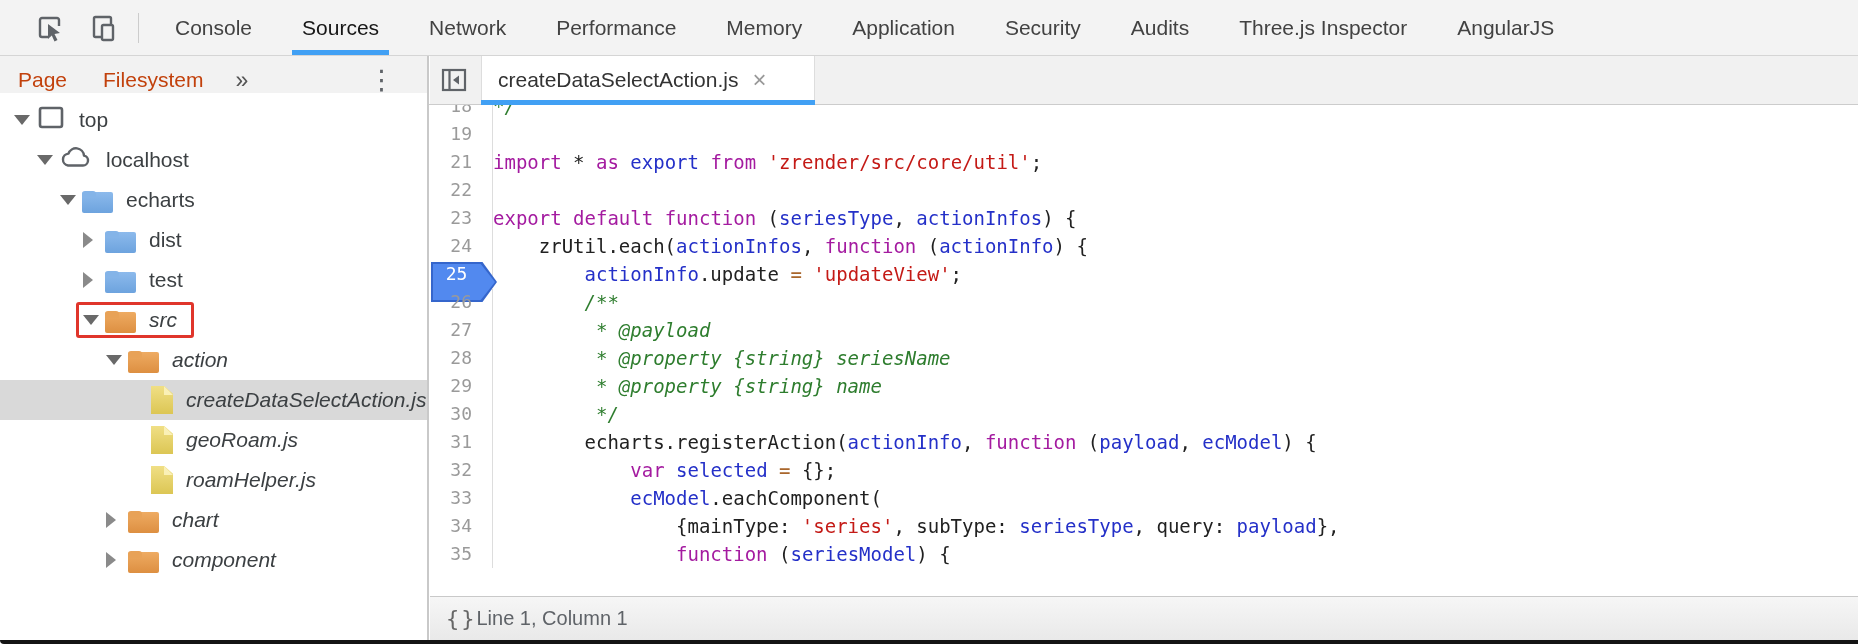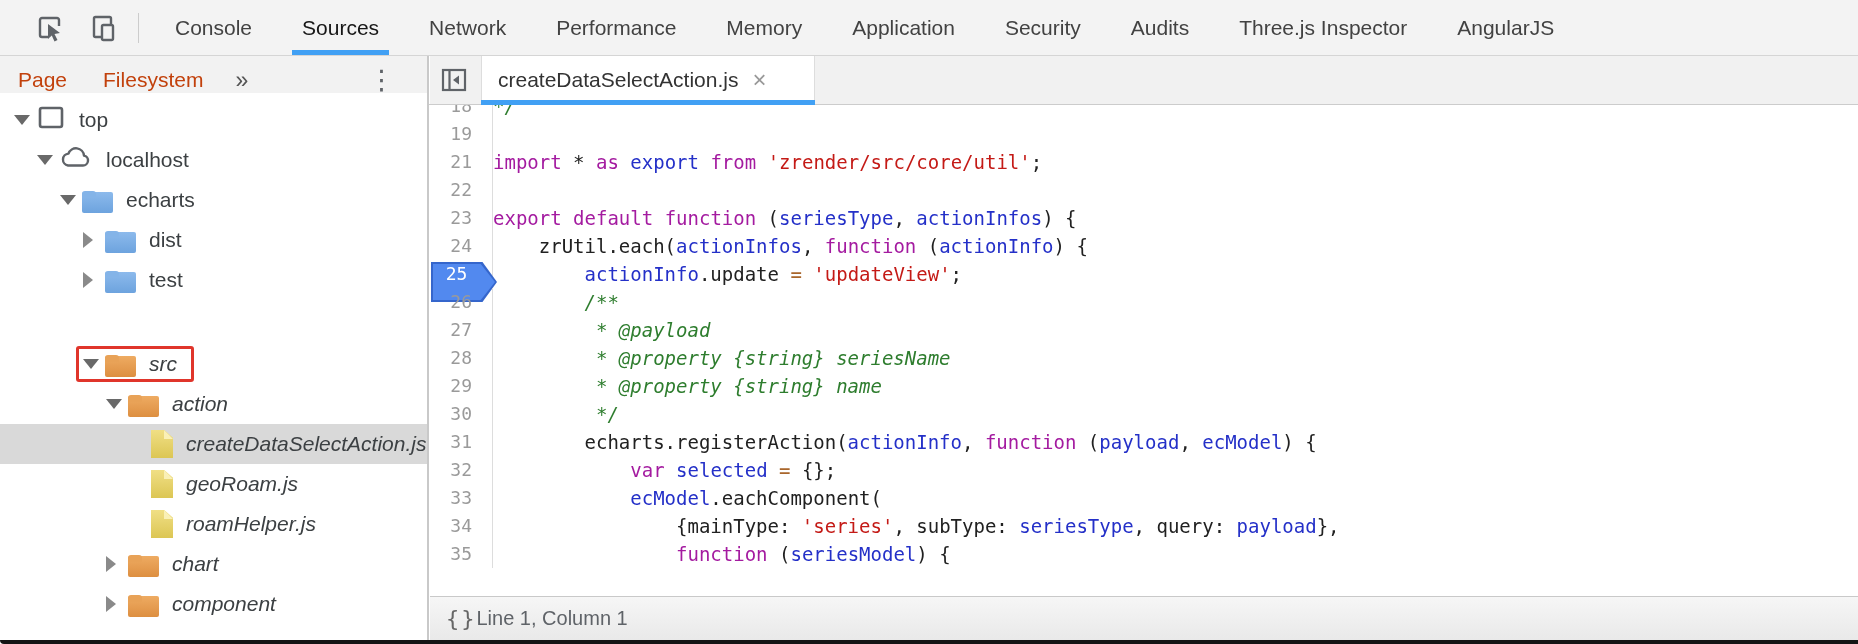--- a/index.html
+++ b/index.html
@@ -179,21 +179,21 @@
           <span class="tlabel">dist</span>
         </span>
       </div>
       <div class="trow" style="padding-left: 83px;">
         <span class="rowinner">
           <span class="exp collapsed"></span>
           <span class="tico folder blue"></span>
           <span class="tlabel">test</span>
         </span>
       </div>
-      <div class="trow" style="padding-left: 83px; margin-top: 44px;">
+      <div class="trow" style="padding-left: 83px;">
         <span class="rowinner hl">
           <span class="exp expanded"></span>
           <span class="tico folder orange"></span>
           <span class="tlabel it">src</span>
         </span>
       </div>
       <div class="trow" style="padding-left: 106px;">
         <span class="rowinner">
           <span class="exp expanded"></span>
           <span class="tico folder orange"></span>

